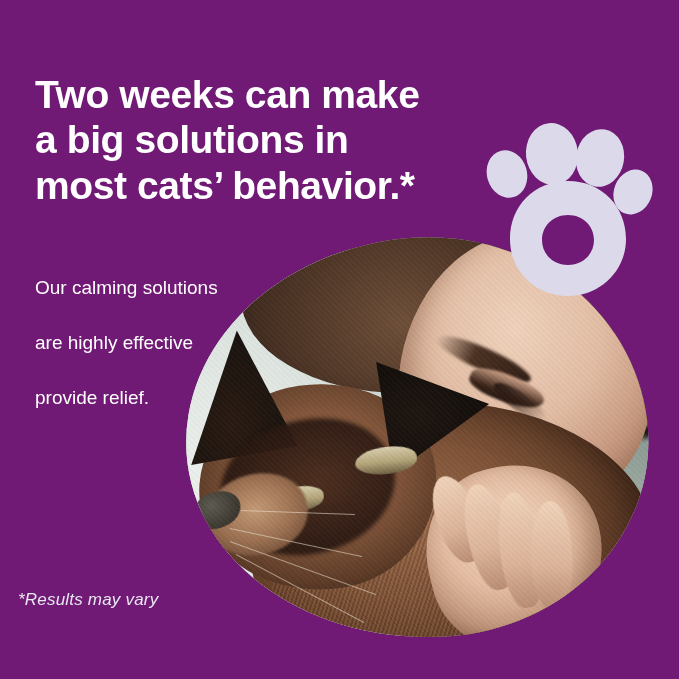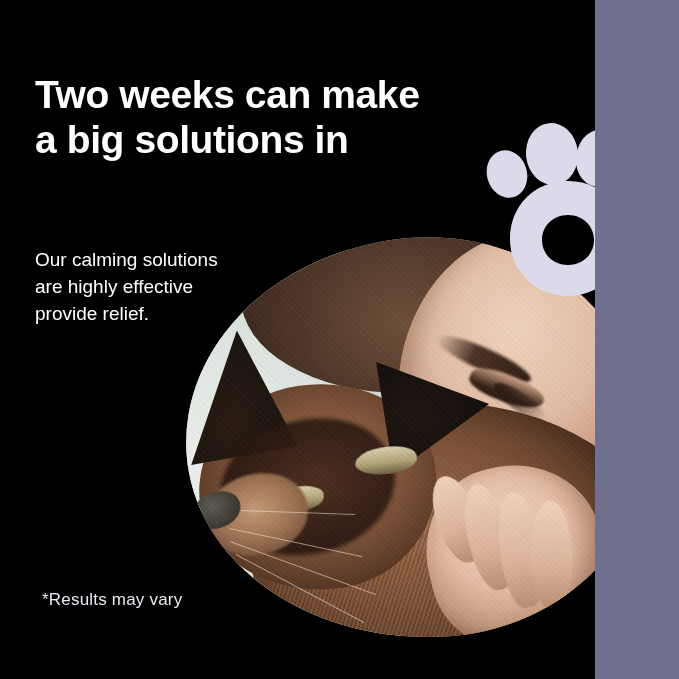--- a/index.html
+++ b/index.html
@@ -5,24 +5,24 @@
   html, body {
     margin: 0;
     padding: 0;
     background: #6f7090;
   }
   body {
     font-family: "Liberation Sans", sans-serif;
   }
   #ad-card {
     position: relative;
-    width: 595px;
+    width: 679px;
     height: 679px;
     overflow: hidden;
-    background: #000000;
+    background: #701a75;
   }
 
   
   #photo-blob {
     position: absolute;
     left: 186px;
     top: 238px;
     width: 462px;
     height: 400px;
     overflow: hidden;
@@ -279,28 +279,29 @@
   #subcopy {
     position: absolute;
     left: 35px;
     top: 228px;
     width: 240px;
     color: #ffffff;
     font-size: 19px;
     font-weight: 400;
     line-height: 1.42;
   }
-  #subcopy .sc-line { display: block; white-space: nowrap; }
+  #subcopy .sc-line { display: block; white-space: nowrap; margin-top: 28px; }
 
   #footnote {
     position: absolute;
-    left: 42px;
+    left: 18px;
     top: 590px;
     color: #e8e8f2;
     font-size: 17px;
+    font-style: italic;
     font-weight: 400;
     letter-spacing: .2px;
   }
 </style>
 </head>
 <body>
 
 <div id="ad-card">
 
   <div id="photo-blob">
@@ -353,20 +354,21 @@
         <ellipse cx="157" cy="74" rx="19" ry="23" transform="rotate(22 157 74)"></ellipse>
         <path d="M92 63c34 0 58 26 58 58s-26 57-58 57-58-24-58-57 24-58 58-58z
                  M92 97c-15 0-26 11-26 25s11 25 26 25 26-11 26-25-11-25-26-25z" fill-rule="evenodd"></path>
       </g>
     </svg>
   </div>
 
   <h1 id="headline">
     <span class="hl-line">Two weeks can make</span>
     <span class="hl-line">a big solutions in</span>
+    <span class="hl-line">most cats’ behavior.*</span>
   </h1>
 
   <p id="subcopy">
     <span class="sc-line">Our calming solutions</span>
     <span class="sc-line">are highly effective</span>
     <span class="sc-line">provide relief.</span>
   </p>
 
   <div id="footnote">*Results may vary</div>
 

